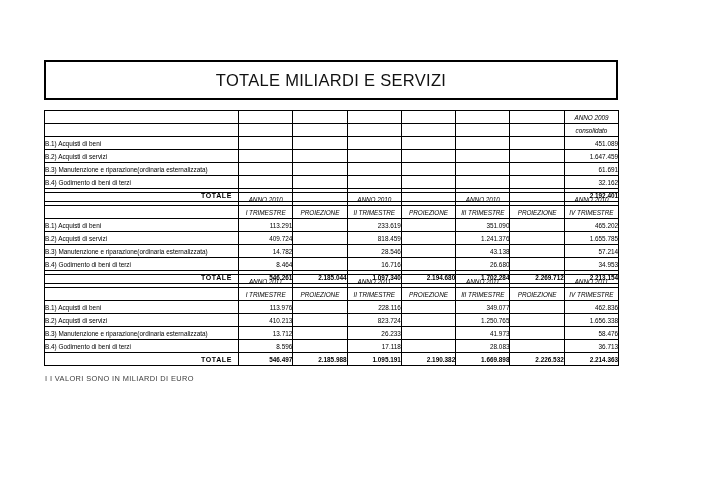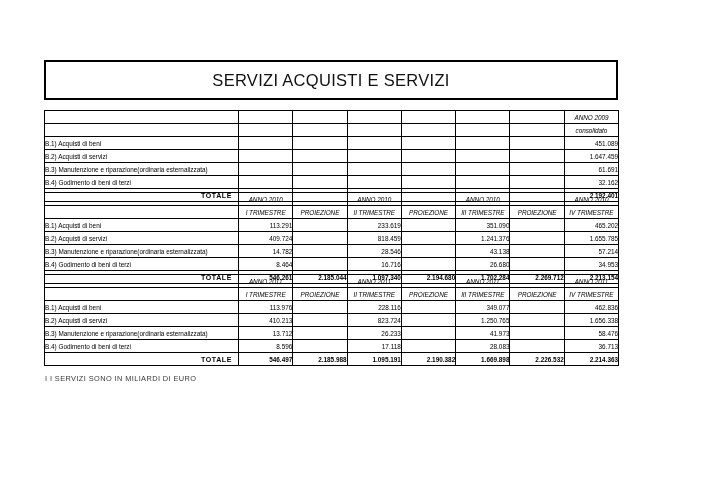--- a/index.html
+++ b/index.html
@@ -110,21 +110,21 @@
     letter-spacing: 0.4px;
     white-space: nowrap;
   }
 </style>
 </head>
 <body>
 
 <div class="page">
 
   <div class="title-box">
-    <div class="title-text">SERVIZI ACQUISTI E SERVIZI</div>
+    <div class="title-text">TOTALE MILIARDI E SERVIZI</div>
   </div>
 
   <table class="grid t1">
     <colgroup>
       <col class="c-label">
         <col class="c-d">
         <col class="c-d">
         <col class="c-d">
       <col class="c-d">
         <col class="c-d">
@@ -368,15 +368,15 @@
           <td class="cell-num">2.185.988</td>
           <td class="cell-num">1.095.191</td>
           <td class="cell-num">2.190.382</td>
           <td class="cell-num">1.669.898</td>
           <td class="cell-num">2.226.532</td>
           <td class="cell-num">2.214.363</td>
         </tr>
       </tbody>
   </table>
 
-  <div class="footnote">I I SERVIZI SONO IN MILIARDI DI EURO</div>
+  <div class="footnote">I I VALORI SONO IN MILIARDI DI EURO</div>
 
 </div>
 
 </body></html>

